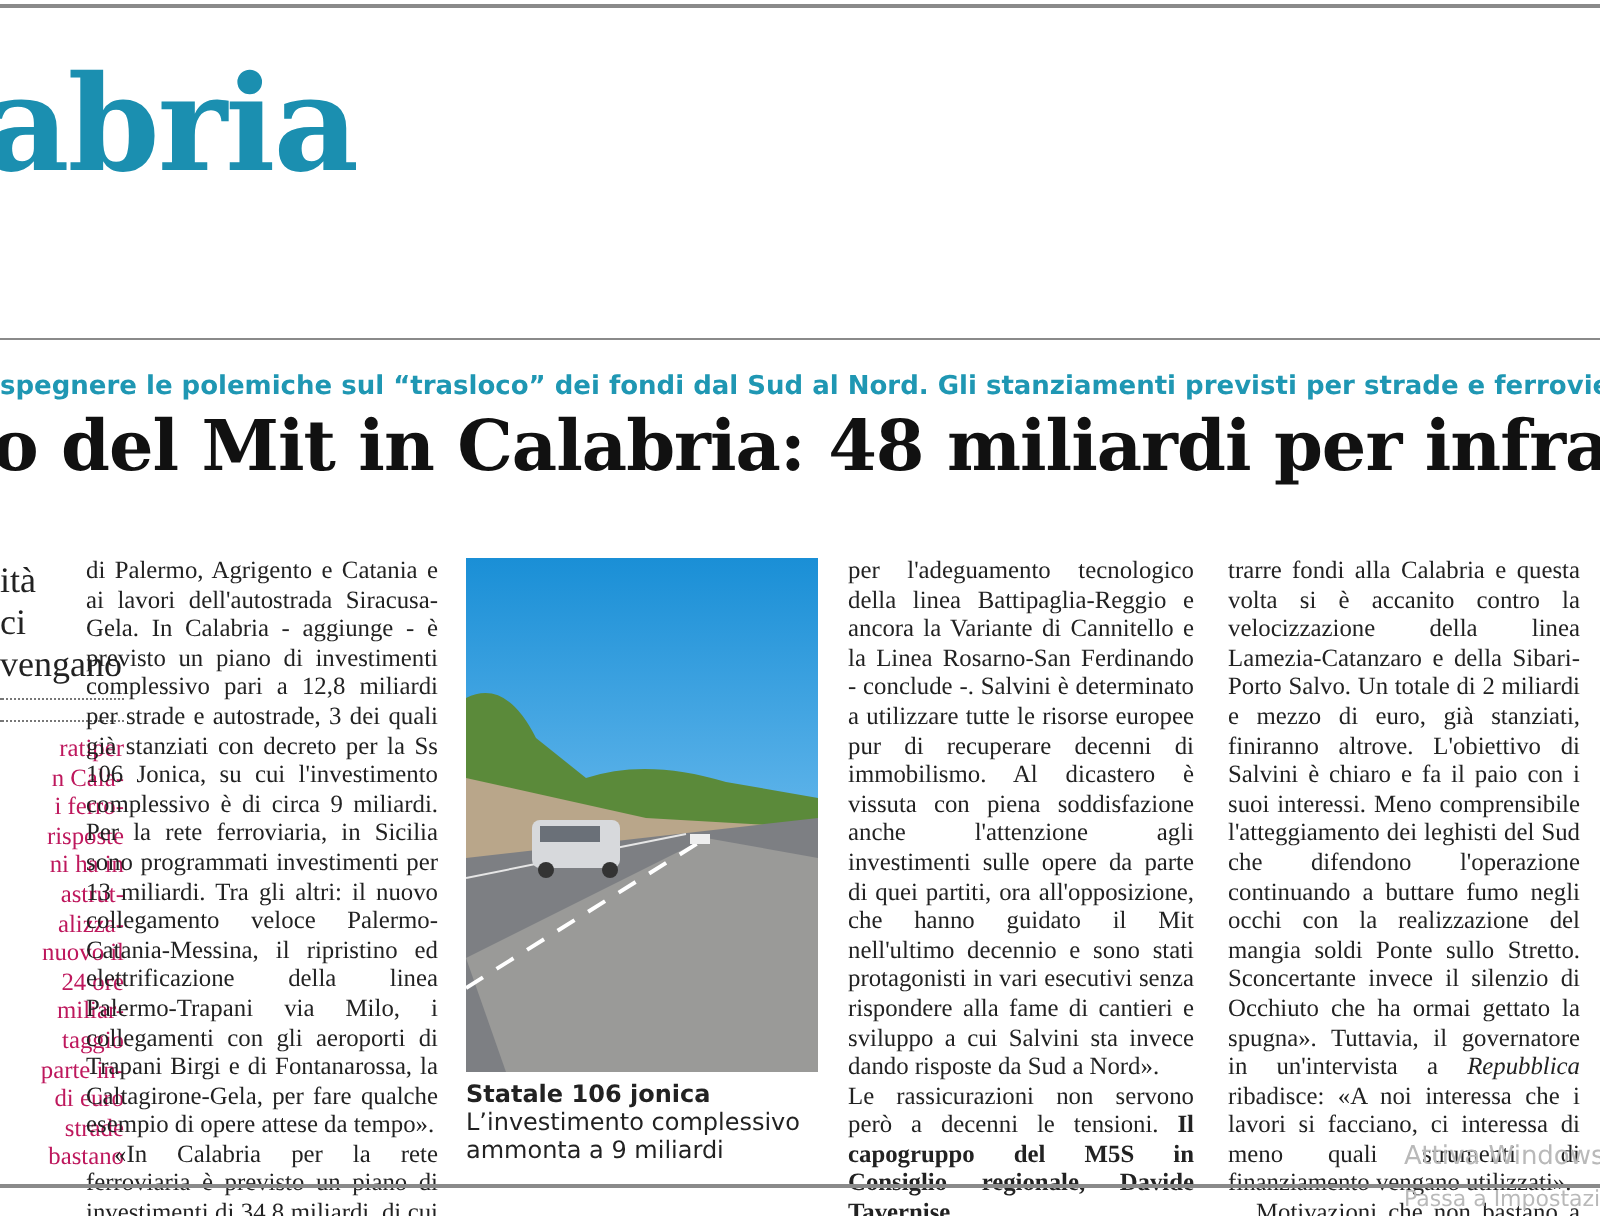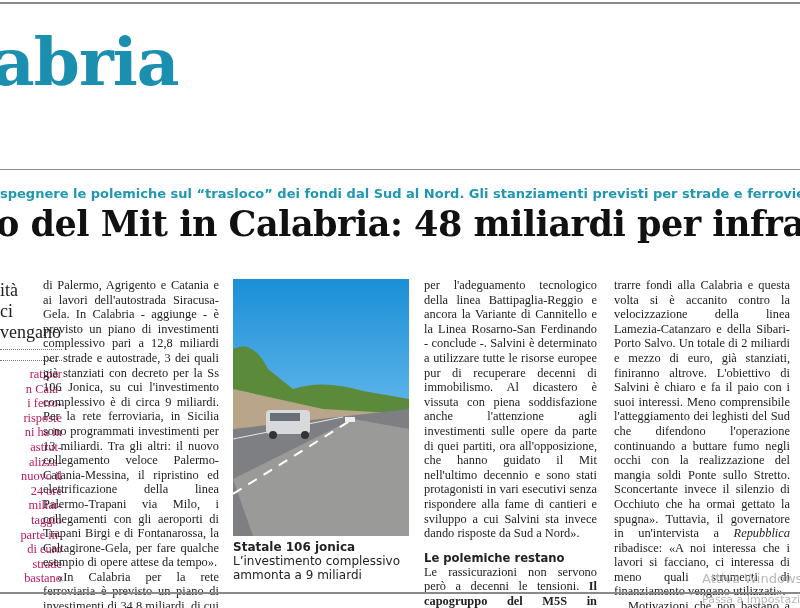--- a/index.html
+++ b/index.html
@@ -88,21 +88,20 @@
     <rect x="112" y="138" width="10" height="5" fill="#eee"></rect>
   </svg>
 </div>
 
 <div class="caption">
   <b>Statale 106 jonica</b><span> L’investimento complessivo ammonta a 9 miliardi</span>
 </div>
 
 <div class="col" style="left:424px; top:278px; width:173px;">
   <p>per l'adeguamento tecnologico della linea Battipaglia-Reggio e ancora la Variante di Cannitello e la Linea Rosarno-San Ferdinando - conclude -. Salvini è determinato a utilizzare tutte le risorse europee pur di recuperare decenni di immobilismo. Al dicastero è vissuta con piena soddisfazione anche l'attenzione agli investimenti sulle opere da parte di quei partiti, ora all'opposizione, che hanno guidato il Mit nell'ultimo decennio e sono stati protagonisti in vari esecutivi senza rispondere alla fame di cantieri e sviluppo a cui Salvini sta invece dando risposte da Sud a Nord».</p>
-  <div class="subhead">Le polemiche restano</div>
   <p><span>Le rassicurazioni non servono però a decenni le tensioni. </span><b>Il capogruppo del M5S in Consiglio regionale, Davide Tavernise</b></p>
 </div>
 
 <div class="col" style="left:614px; top:278px; width:176px;">
   <p><span>trarre fondi alla Calabria e questa volta si è accanito contro la velocizzazione della linea Lamezia-Catanzaro e della Sibari-Porto Salvo. Un totale di 2 miliardi e mezzo di euro, già stanziati, finiranno altrove. L'obiettivo di Salvini è chiaro e fa il paio con i suoi interessi. Meno comprensibile l'atteggiamento dei leghisti del Sud che difendono l'operazione continuando a buttare fumo negli occhi con la realizzazione del mangia soldi Ponte sullo Stretto. Sconcertante invece il silenzio di Occhiuto che ha ormai gettato la spugna». Tuttavia, il governatore in un'intervista a </span><i>Repubblica</i><span> ribadisce: «A noi interessa che i lavori si facciano, ci interessa di meno quali strumenti di finanziamento vengano utilizzati».</span></p>
   <p class="indent"><span>Motivazioni che non bastano a tranquillizzare </span></p>
 </div>
 
 <div class="rule" style="top:592px;"></div>
 

